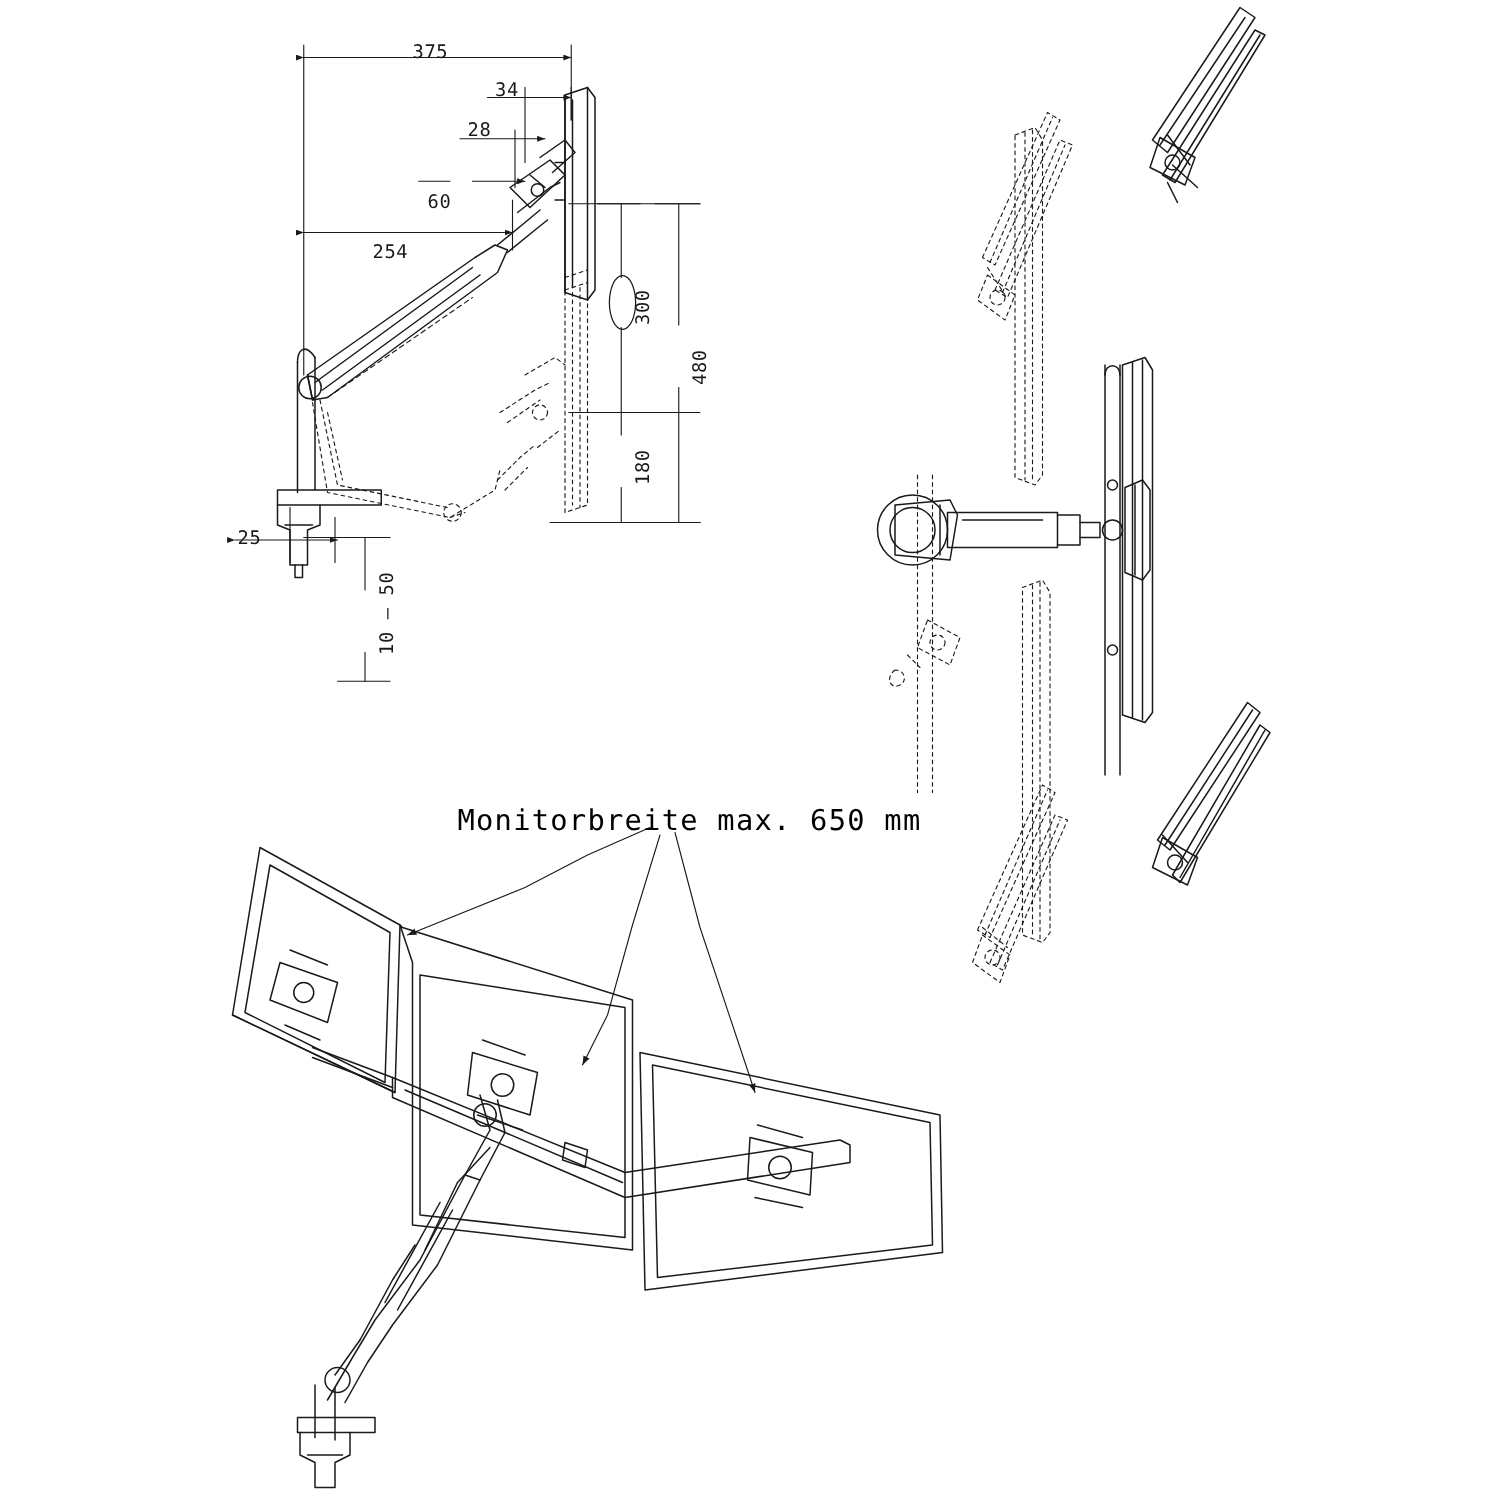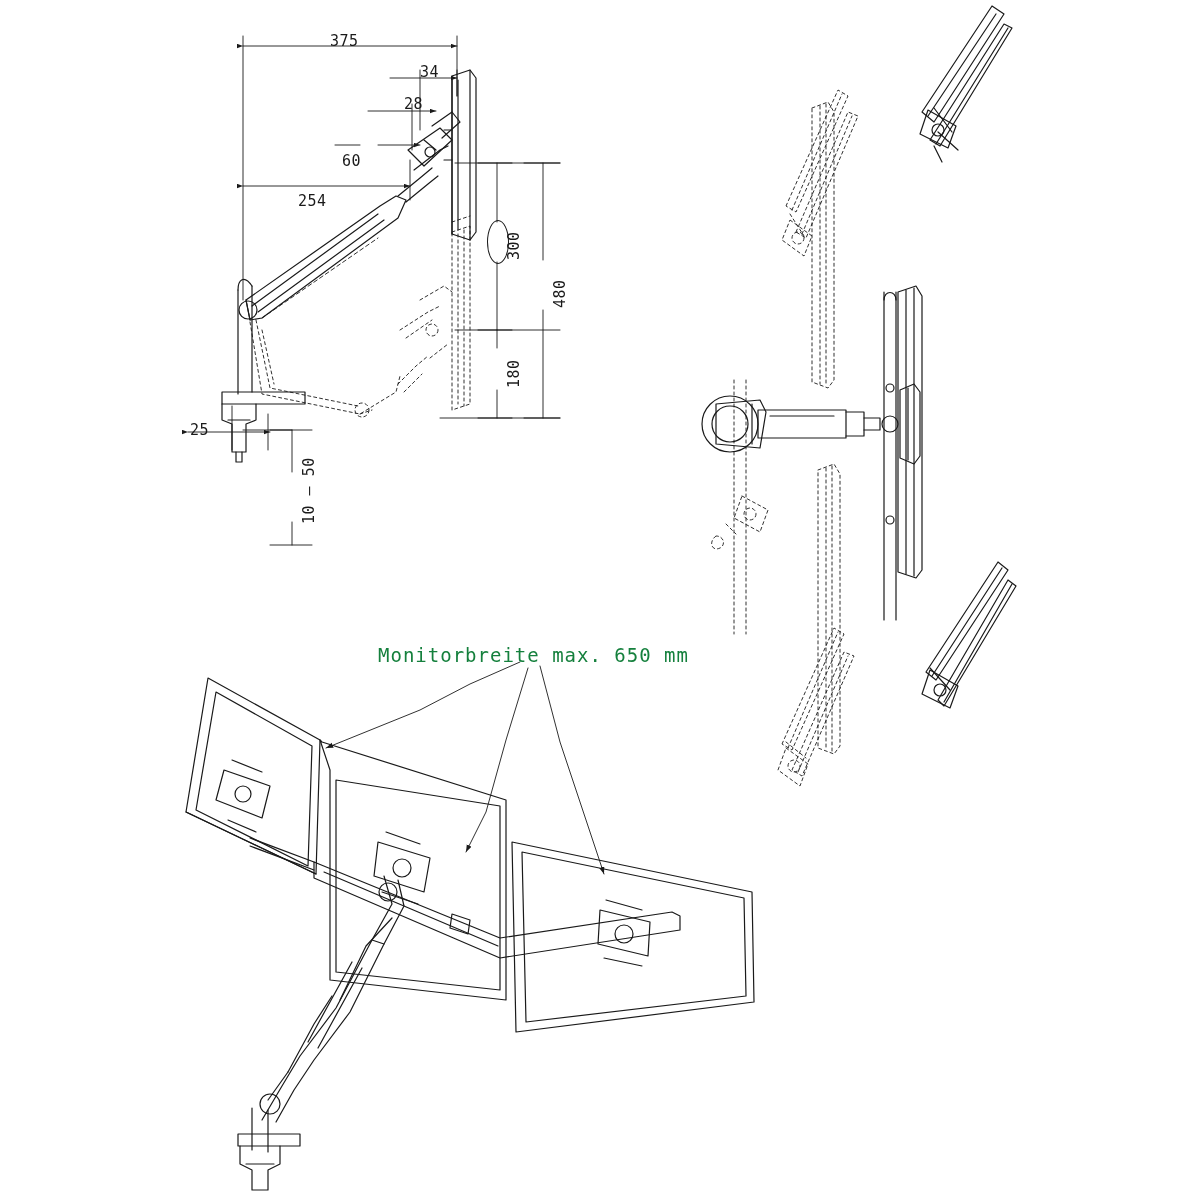--- a/index.html
+++ b/index.html
@@ -35,25 +35,24 @@
     color: #1a1a1a;
     white-space: nowrap;
   }
   .dim-label.vert {
     transform: rotate(-90deg);
     transform-origin: left top;
   }
   .note-label {
     position: absolute;
     font-family: "DejaVu Sans Mono", monospace;
-    font-size: 19px;
+    font-size: 23px;
     letter-spacing: 1px;
-    color: #15803d;
+    color: #000000;
     white-space: nowrap;
-    margin-left: 12px;
   }
   .dim-ellipse {
     position: absolute;
     border: 1.4px solid #1a1a1a;
     border-radius: 50%;
     width: 22px;
     height: 44px;
     box-sizing: border-box;
   }
 </style>
@@ -358,23 +357,23 @@
           <path d="M528,668 L506,740 L486,812 L466,852" marker-end="url(#arrHead)"></path>
           <path d="M540,666 L560,742 L586,820 L604,874" marker-end="url(#arrHead)"></path>
         </g>
       </g>
 
     </g>
   </svg>
 
   <div class="dim-label" style="left:330px; top:32px;">375</div>
 
-  <div class="dim-label" style="left:396px; top:63px;margin-left:24px;">34</div>
-
-  <div class="dim-label" style="left:374px; top:95px;margin-left:30px;">28</div>
+  <div class="dim-label" style="left:396px; top:63px;">34</div>
+
+  <div class="dim-label" style="left:374px; top:95px;">28</div>
 
   <div class="dim-label" style="left:342px; top:132px;margin-top:20px;">60</div>
 
   <div class="dim-label" style="left:298px; top:172px;margin-top:20px;">254</div>
 
   <div class="dim-ellipse" style="left:487px; top:220px;"></div>
   <div class="dim-label vert" style="left:505px; top:260px;">300</div>
 
   <div class="dim-label vert" style="left:551px; top:308px;">480</div>
 

